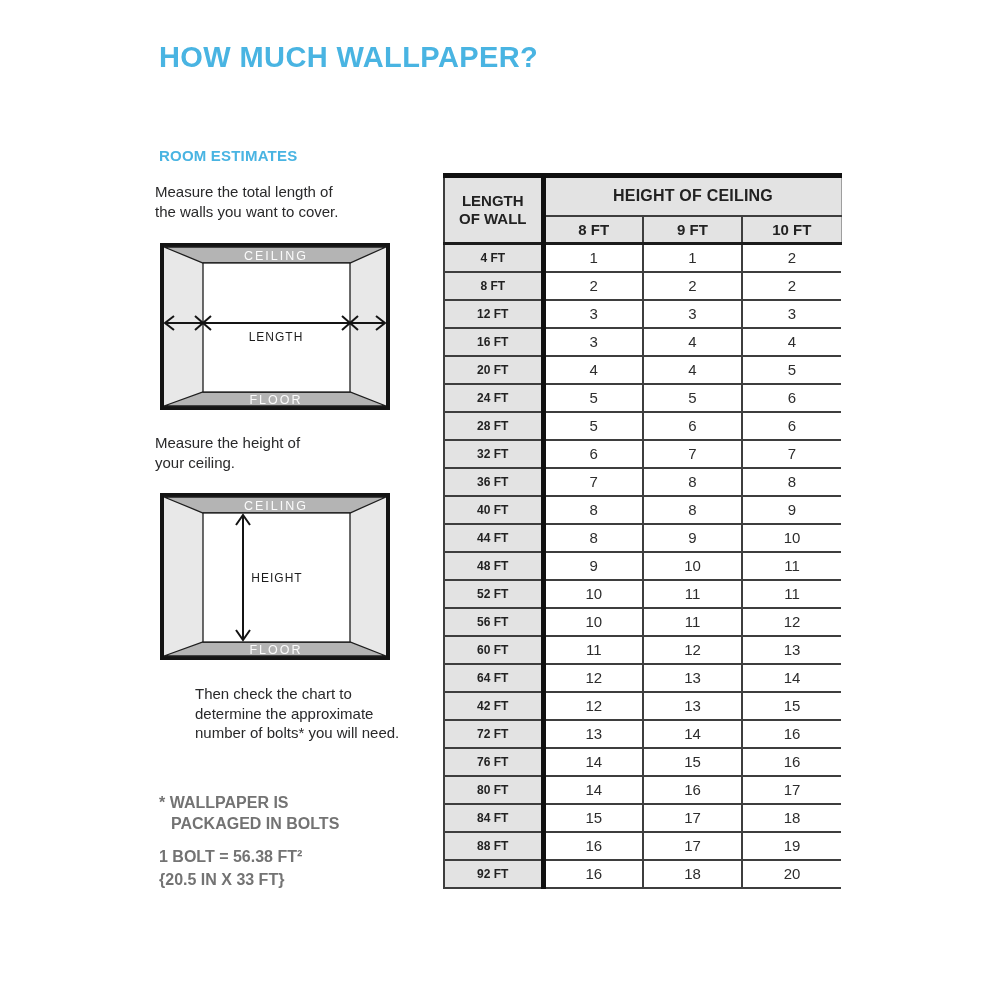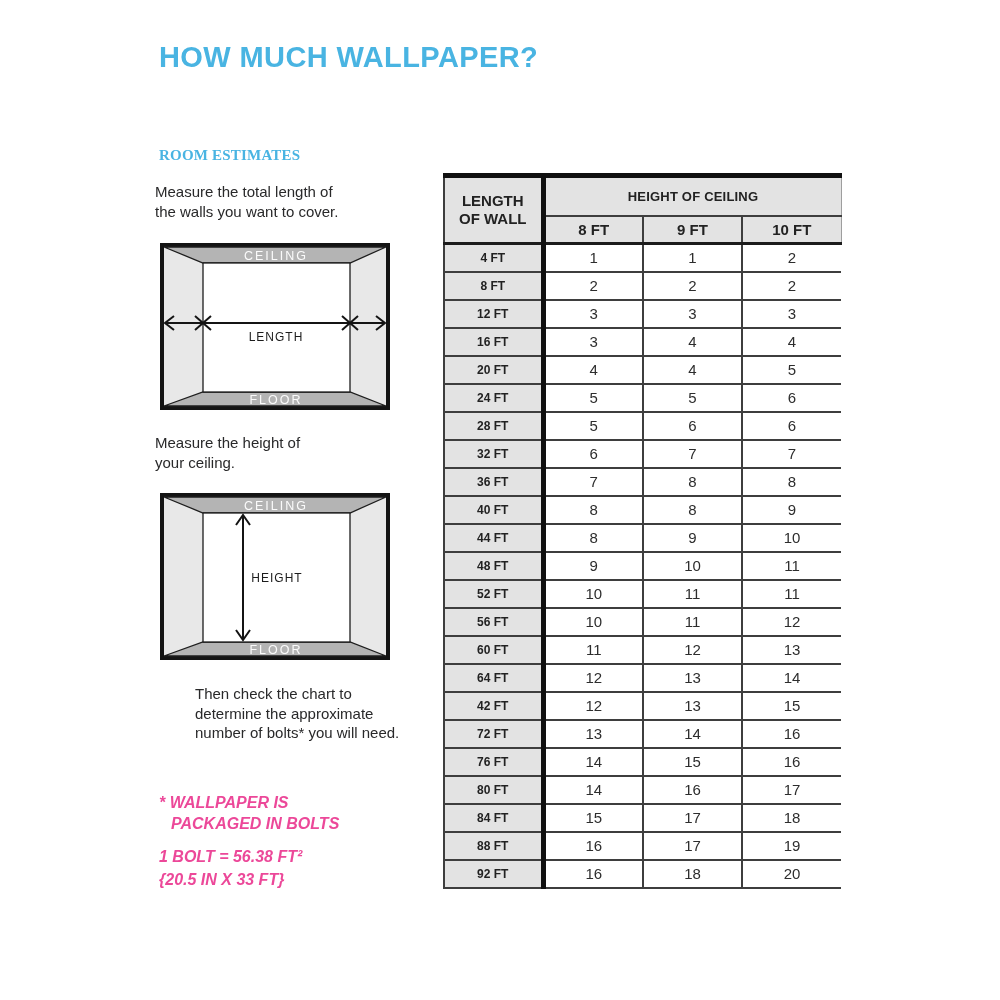--- a/index.html
+++ b/index.html
@@ -5,49 +5,49 @@
   :root { --accent:#49b4e2; --grid:#3e3e3e; --thick:#101010; --ink:#29292a; }
   * { box-sizing:border-box; }
   html,body { margin:0; padding:0; background:#ffffff; }
   body { width:1000px; height:1000px; font-family:"Liberation Sans", sans-serif; }
   .canvas { position:relative; width:944px; height:1000px; background:#ffffff; overflow:hidden; }
 
   .page-title { position:absolute; left:159px; top:41px; font-size:29px; font-weight:700;
                 color:var(--accent); letter-spacing:0.4px; }
 
   .section-heading { position:absolute; font-size:15px; font-weight:700; color:var(--accent);
-                     letter-spacing:0.2px;font-family:Liberation Serif, serif; }
+                     letter-spacing:0.2px; }
   .heading-room  { left:159px; top:147px; }
   .heading-bolts { left:443px; top:147px; width:397px; text-align:center; }
 
   .para { position:absolute; left:155px; font-size:15px; line-height:19.5px; color:var(--ink);
           white-space:pre-line; }
   .para-1 { top:182px; }
   .para-2 { top:433px; }
   .para-3 { top:684px;margin-left:40px; }
 
-  .note { position:absolute; left:159px; font-size:16px; font-weight:700; color:#ec4899;
-          line-height:21px;font-style:italic; }
+  .note { position:absolute; left:159px; font-size:16px; font-weight:700; color:#737373;
+          line-height:21px; }
   .note-1 { top:792px; }
   .note-1 .indent { padding-left:12px; }
   .note-2 { top:845px; line-height:23px; }
 
   .room-svg { position:absolute; left:160px; width:230px; height:167px; }
   .room-svg-1 { top:243px; }
   .room-svg-2 { top:493px; }
   svg text { font-family:"Liberation Sans", sans-serif; }
   .band-label { fill:#fbfbfb; font-size:12.5px; letter-spacing:2px; }
   .dim-label  { fill:#1c1c1c; font-size:12px; letter-spacing:1px; }
 
   table.bolts { position:absolute; left:443px; top:173px; width:397px; border-collapse:collapse;
                 table-layout:fixed; border-top:5px solid var(--thick); }
   .bolts th, .bolts td { border:2px solid var(--grid); text-align:center; padding:0;
                          vertical-align:middle; }
   .bolts th { background:#e3e3e3; font-weight:700; color:#222222; }
-  .bolts thead th.group-header { height:40px; font-size:13px; letter-spacing:0.2px; }
+  .bolts thead th.group-header { height:40px; font-size:16px; letter-spacing:0.2px; }
   .bolts thead th.corner-header { border-right:5px solid var(--thick); border-bottom:3px solid #1c1c1c;
                                   font-size:15px; line-height:18px; white-space:pre-line; }
   .bolts thead tr.sub-row th { height:28px; font-size:15px; border-bottom:3px solid #1c1c1c; }
   .bolts thead th:last-child { border-right:1px solid #9e9e9e; }
   .bolts tbody th { border-right:5px solid var(--thick); font-size:12px; height:28px; }
   .bolts tbody td { background:#ffffff; font-size:15px; font-weight:400; color:#2d2d2d; }
   .bolts tbody td:last-child { border-right:none; }
 </style>
 </head>
 <body>

